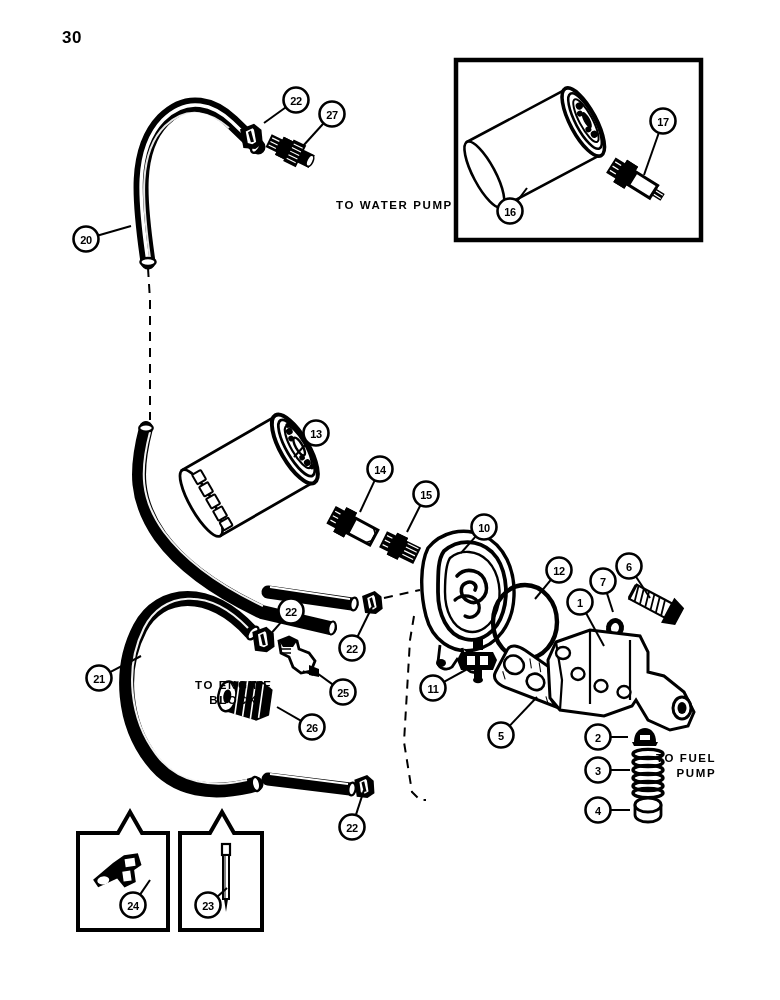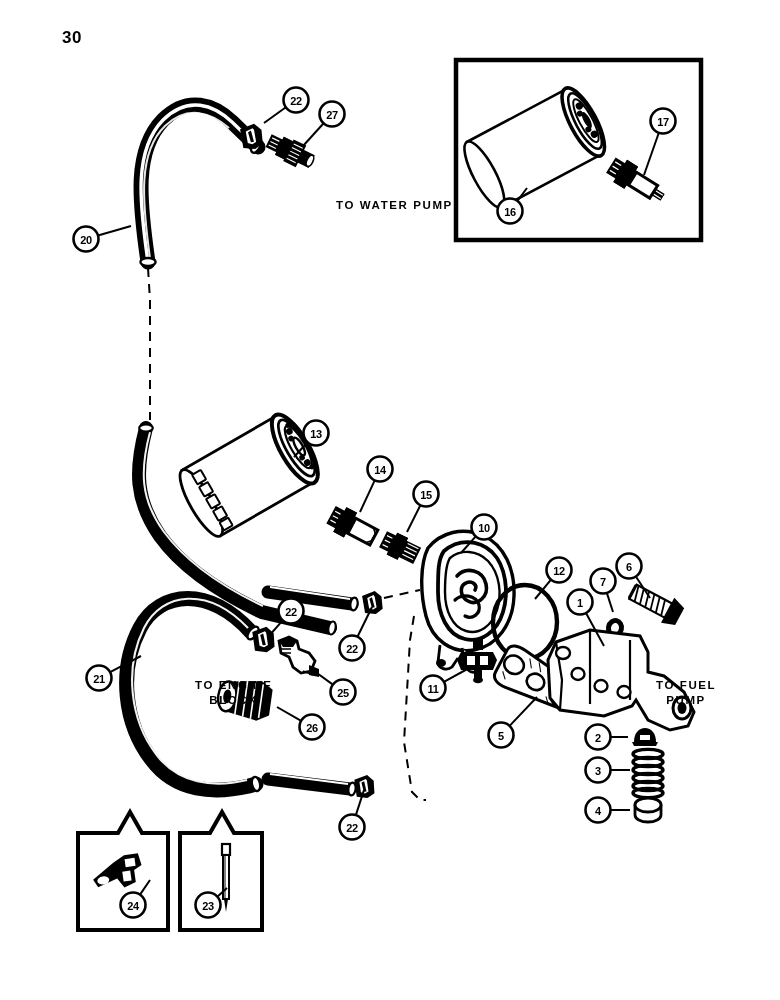--- a/index.html
+++ b/index.html
@@ -418,17 +418,17 @@
           <circle cx="208" cy="905" r="12.5" fill="#ffffff" stroke="#000000" stroke-width="2.6"></circle>
           <text class="cal-t" x="208" y="905.5">23</text>
         </g>
       </g>
   </svg>
 
   <div id="label-layer">
       <div class="lbl" style="left: 320px; top: 198px; margin-left: 16px;">TO WATER PUMP</div>
       <div class="lbl" style="left: 175px; top: 678px; margin-left: 20px;">TO ENGINE
 BLOCK</div>
-      <div class="lbl" style="left: 656px; top: 678px;">TO FUEL
+      <div class="lbl" style="left: 656px; top: 751px; text-align: right;">TO FUEL
 PUMP</div>
     </div>
 
 </div>
 
 </body></html>

